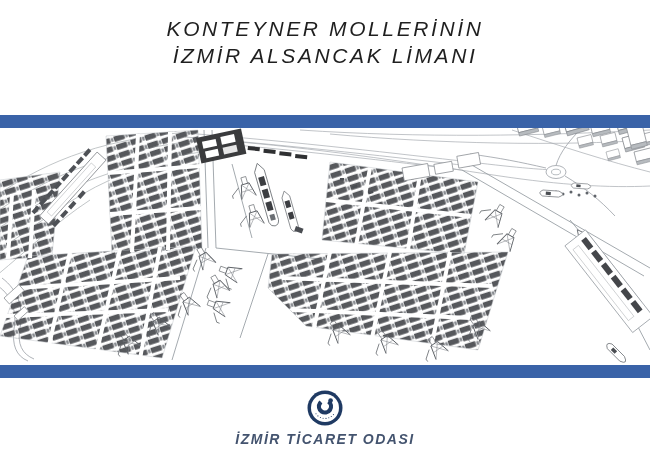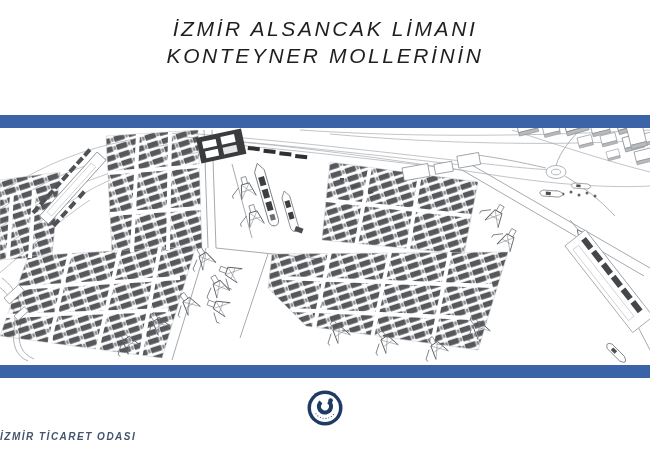--- a/index.html
+++ b/index.html
@@ -14,33 +14,33 @@
   }
   .accent-bar{
     position:absolute;left:0;width:100%;height:13px;
     background:var(--accent-bar,#3a63a8);
   }
   .accent-bar.top{top:115px;}
   .accent-bar.bottom{top:365px;}
   .illustration{position:absolute;top:128px;left:0;margin:0;width:650px;height:237px;}
   .footer-logo{position:absolute;top:389px;left:306px;width:38px;height:38px;}
   .org-name{
-    position:absolute;top:431px;left:0;width:100%;
-    font-style:italic;font-weight:700;font-size:10px;letter-spacing:1.5px;
+    position:absolute;top:431px;left:0;width:100%;text-align:center;
+    font-style:italic;font-weight:700;font-size:14px;letter-spacing:1.5px;
     color:var(--footer-text,#44546f);
   }
 </style>
 </head>
 <body>
 
 <div class="page">
 
   <div class="title-block">
+    <div>KONTEYNER MOLLERİNİN</div>
     <div>İZMİR ALSANCAK LİMANI</div>
-    <div>KONTEYNER MOLLERİNİN</div>
   </div>
 
   <div class="accent-bar top"></div>
 
   <figure class="illustration">
     <svg width="650" height="237" viewBox="0 0 650 237">
       <defs>
         <pattern id="yard" width="15" height="8.5" patternUnits="userSpaceOnUse" patternTransform="rotate(-18)">
           <rect x="0" y="1" width="10.5" height="5" fill="#56585c" stroke="#36383c" stroke-width="0.4"></rect>
           <rect x="11.6" y="1.6" width="2.8" height="3.8" fill="#8a8d92"></rect>

